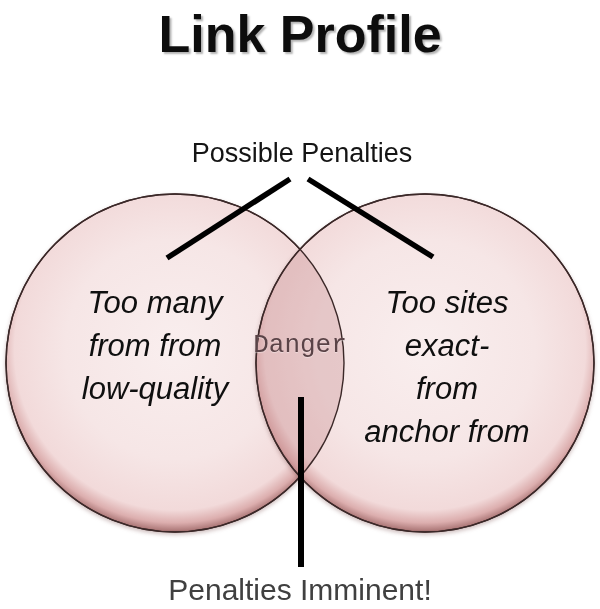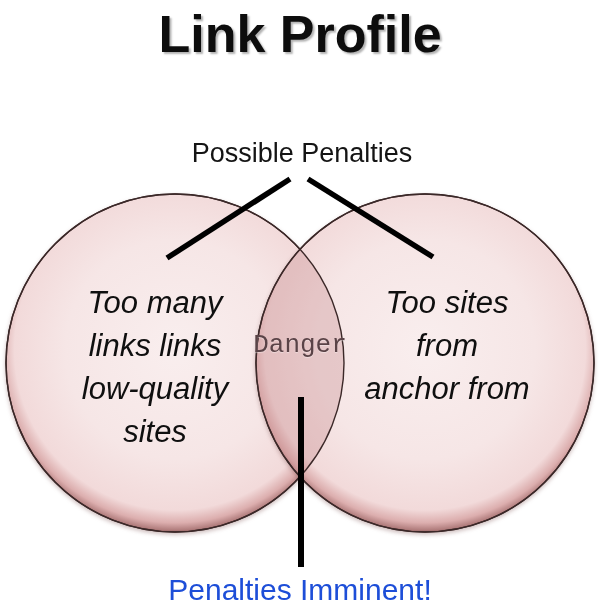--- a/index.html
+++ b/index.html
@@ -60,21 +60,21 @@
     line-height: 39px;
     color: #5a4347;
     text-shadow: 0 1px 1px rgba(255,255,255,0.4);
     font-family: Liberation Mono, monospace;
   }
   .imminent {
     left: 0;
     right: 0;
     top: 573px;
     font-size: 30px;
-    color: #1d4ed8;
+    color: #404040;
   }
   .line-span { display: block; }
 </style>
 </head>
 <body>
 
 <div class="canvas">
 
   <svg width="600" height="609" viewBox="0 0 600 609">
     <defs>
@@ -105,27 +105,27 @@
     <line x1="308" y1="179" x2="433" y2="257" stroke-width="5.5" stroke="#000000"></line>
     <line x1="301" y1="397" x2="301" y2="567" stroke-width="6" stroke="#000000"></line>
   </svg>
 
   <div class="txt title">Link Profile</div>
 
   <div class="txt possible">Possible Penalties</div>
 
   <div class="txt circle-text left">
     <span class="line-span">Too many</span>
-    <span class="line-span">links links</span>
+    <span class="line-span">from from</span>
     <span class="line-span">low-quality</span>
-    <span class="line-span">sites</span>
   </div>
 
   <div class="txt circle-text right">
     <span class="line-span">Too sites</span>
+    <span class="line-span">exact-</span>
     <span class="line-span">from</span>
     <span class="line-span">anchor from</span>
   </div>
 
   <div class="txt danger">
     <span class="line-span">Danger</span>
   </div>
 
   <div class="txt imminent">Penalties Imminent!</div>
 

